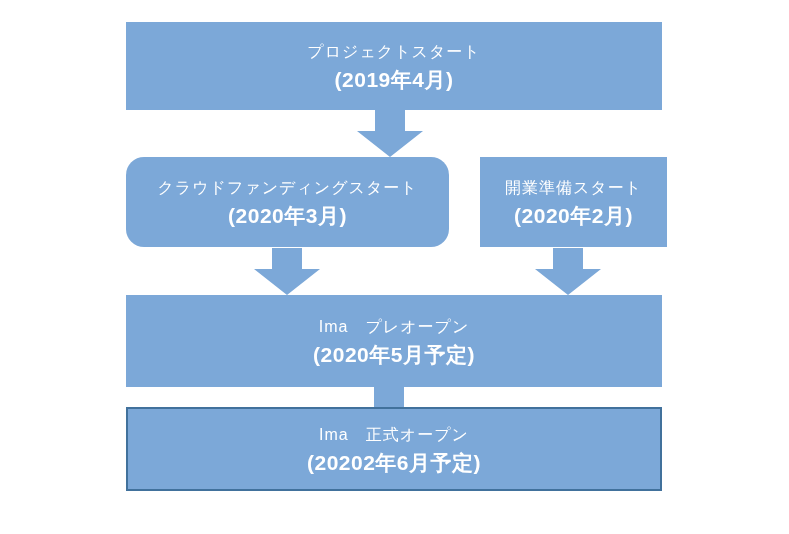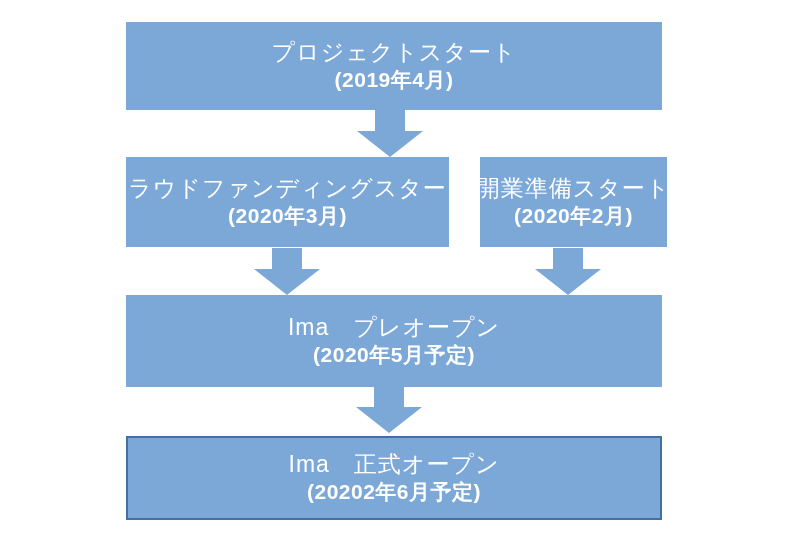--- a/index.html
+++ b/index.html
@@ -20,37 +20,37 @@
     background: var(--box-fill, #7CA8D8);
     color: var(--text-color, #ffffff);
     display: flex;
     flex-direction: column;
     align-items: center;
     justify-content: center;
     text-align: center;
     box-sizing: border-box;
   }
   .node .line1 {
-    font-size: 23px;
+    font-size: 16px;
     line-height: 28px;
     letter-spacing: 1px;
     white-space: pre;
   }
   .node .line2 {
     font-size: 21px;
     line-height: 28px;
     letter-spacing: 0.5px;
     white-space: pre;
     font-weight: bold;
   }
   .node-1 { left: 126px; top: 22px;  width: 536px; height: 88px; }
-  .node-2 { left: 126px; top: 157px; width: 323px; height: 90px; }
+  .node-2 { left: 126px; top: 157px; width: 323px; height: 90px; border-radius: 18px; }
   .node-3 { left: 480px; top: 157px; width: 187px; height: 90px; }
   .node-4 { left: 126px; top: 295px; width: 536px; height: 92px; justify-content: center; }
-  .node-5 { left: 126px; top: 436px; width: 536px; height: 84px;
+  .node-5 { left: 126px; top: 407px; width: 536px; height: 84px;
             border: 2px solid var(--box-border, #41719C); }
   .arrow {
     position: absolute;
     width: 66px;
     height: 47px;
   }
   .arrow polygon { fill: var(--arrow-fill, #7CA8D8); }
   .arrow-1 { left: 357px; top: 110px; }
   .arrow-2 { left: 254px; top: 248px; }
   .arrow-3 { left: 535px; top: 248px; }

